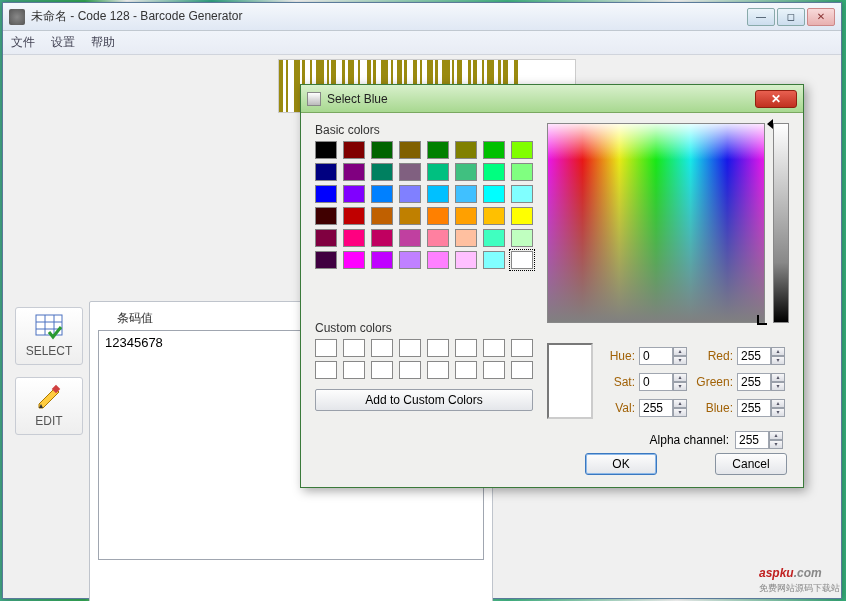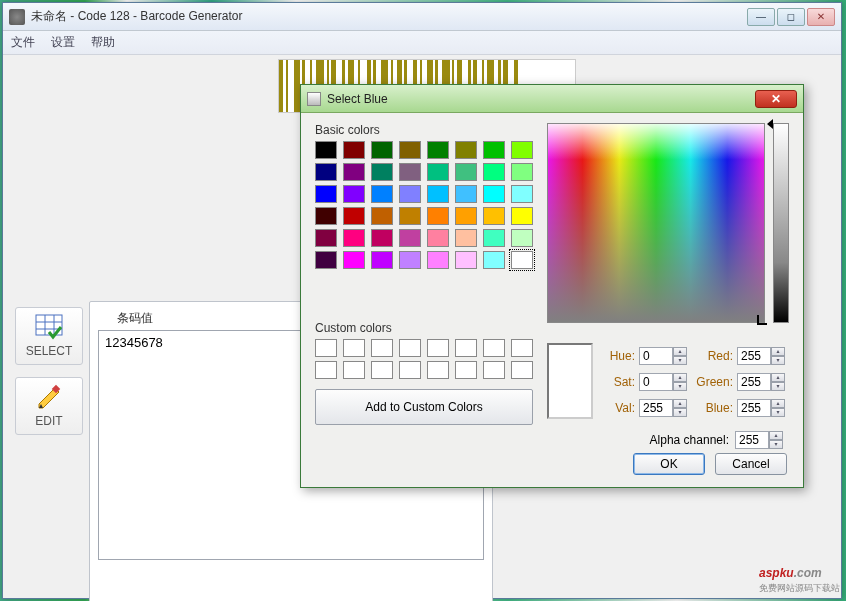--- a/index.html
+++ b/index.html
@@ -41,21 +41,21 @@
 .dlg-body { padding: 10px 14px; position: relative; height: calc(100% - 28px); }
 .sect-label { color: #333; margin-bottom: 4px; }
 
 .swatch-grid { display: grid; grid-template-columns: repeat(8, 22px); grid-template-rows: repeat(6, 18px); gap: 4px 6px; margin-bottom: 14px; }
 .swatch { border: 1px solid #888; }
 .swatch.sel { outline: 1px dotted #000; outline-offset: 1px; }
 
 .custom-grid { display: grid; grid-template-columns: repeat(8, 22px); grid-template-rows: repeat(2, 18px); gap: 4px 6px; margin-top: 4px; margin-bottom: 10px; }
 .custom-grid .swatch { background: #fff; }
 
-.add-custom { width: 218px; height: 36px; border: 1px solid #9aa0aa; background: linear-gradient(#fdfdfd,#e4e6ea); border-radius: 2px; }
+.add-custom { width: 218px; height: 22px; border: 1px solid #9aa0aa; background: linear-gradient(#fdfdfd,#e4e6ea); border-radius: 2px; }
 
 
 .gradient { position: absolute; left: 246px; top: 10px; width: 218px; height: 200px; background:
   linear-gradient(to bottom, rgba(128,128,128,0) 0%, rgba(128,128,128,1) 100%),
   linear-gradient(to right, #f0f 0%, #f00 16%, #ff0 33%, #0f0 50%, #0ff 66%, #00f 83%, #f0f 100%);
   border: 1px solid #888; }
 .gradient::before { content:""; position:absolute; inset:0; background: linear-gradient(to bottom, rgba(255,255,255,.9) 0%, rgba(255,255,255,0) 18%); }
 
 .value-strip { position: absolute; left: 472px; top: 10px; width: 16px; height: 200px; background: linear-gradient(#fff 0%, #888 70%, #000 100%); border: 1px solid #888; }
 .value-arrow { position: absolute; left: 466px; top: 6px; width: 0; height: 0; border-top: 5px solid transparent; border-bottom: 5px solid transparent; border-right: 6px solid #000; }
@@ -67,21 +67,21 @@
 .numrow label { width: 28px; text-align: right; color: #a16207; }
 .numrow.rgb label { width: 40px; }
 .spin { display: flex; }
 .spin input { width: 34px; height: 18px; border: 1px solid #a0a6b0; text-align: left; padding: 0 3px; }
 .spin .ud { width: 14px; display: flex; flex-direction: column; }
 .spin .ud div { height: 9px; border: 1px solid #9aa0aa; background: linear-gradient(#f6f6f8,#dcdee4); font-size: 6px; line-height: 6px; text-align: center; color: #556; }
 
 .alpha-row { position: absolute; left: 330px; top: 318px; display: flex; align-items: center; gap: 6px; }
 
 .dlg-btns { position: absolute; right: 16px; bottom: 12px; display: flex; gap: 10px; }
-.dlg-btn { width: 72px; height: 22px; border: 1px solid #8893a0; background: linear-gradient(#fdfdfd,#e4e6ea); border-radius: 3px; }
+.dlg-btn { width: 72px; height: 22px; border: 1px solid #8893a0; background: linear-gradient(#fdfdfd,#e4e6ea); border-radius: 3px; margin-left: 48px; }
 .dlg-btn.ok { border-color: #3a78c0; box-shadow: 0 0 0 1px #8cb8e8 inset; }
 
 
 .watermark { position: absolute; right: 6px; bottom: 6px; font-size: 20px; font-weight: bold; font-style: italic; color: #c02020; }
 .watermark .small { font-size: 9px; color: #888; display: block; text-align: right; font-style: normal; font-weight: normal; }
 </style>
 </head>
 <body>
 
 <div class="main-window">

